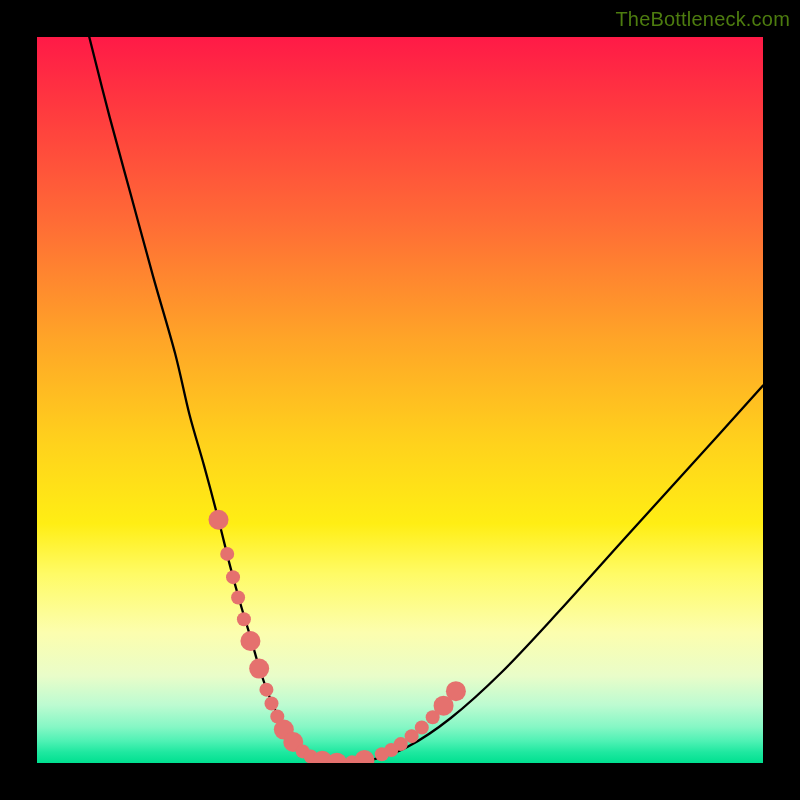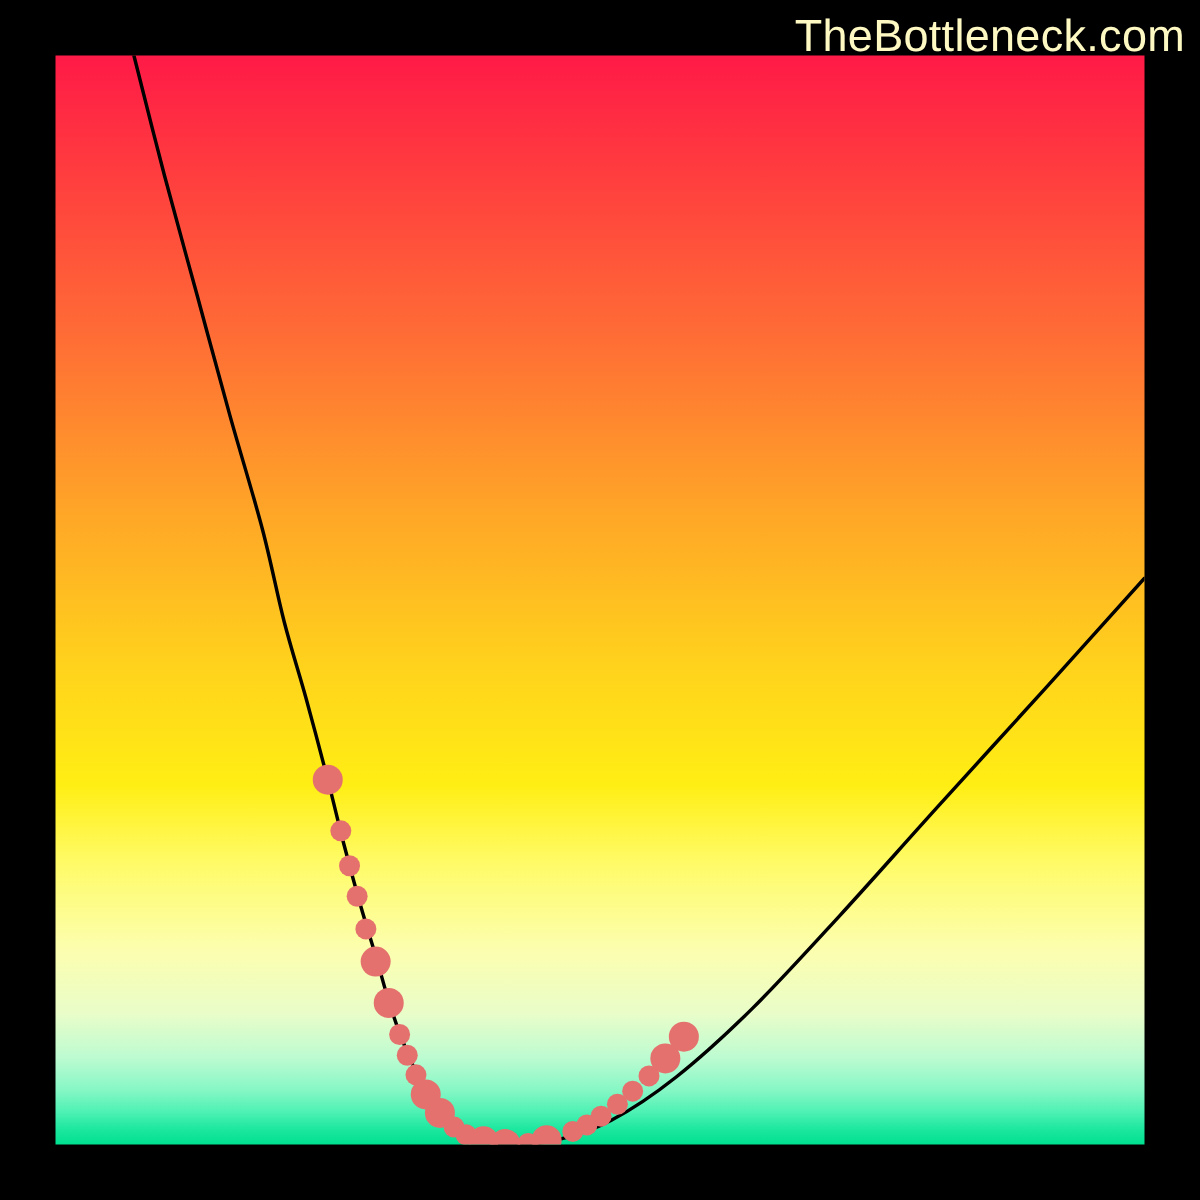--- a/index.html
+++ b/index.html
@@ -38,22 +38,22 @@
       #bdfbd1 92%,
       #86f7c5 95%,
       #4ef1b4 97%,
       #1fe8a0 98.5%,
       #00e090 100%);
   }
   .watermark {
     position: absolute;
     top: 8px;
     right: 10px;
-    color: #fef9c3;
-    font-size: 30px;
+    color: #4d7c0f;
+    font-size: 20px;
     font-weight: 500;
     letter-spacing: 0.2px;
     user-select: none;
   }
   svg.curve {
     position: absolute;
     left: 0;
     top: 0;
     width: 726px;
     height: 726px;

